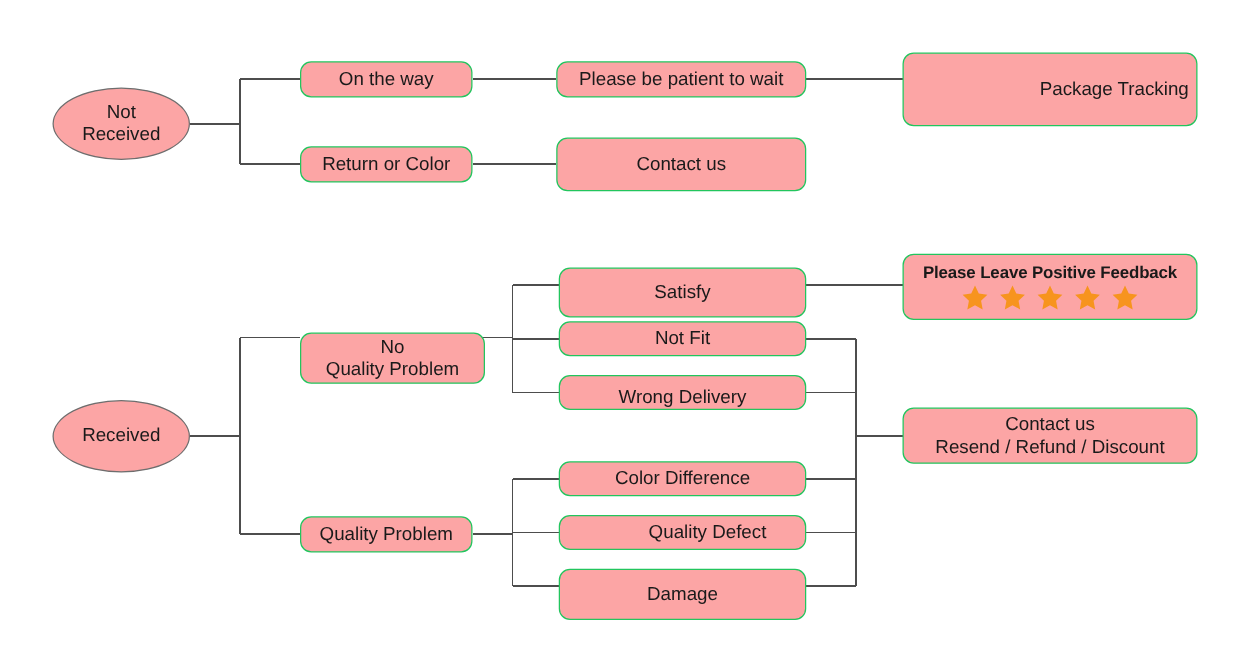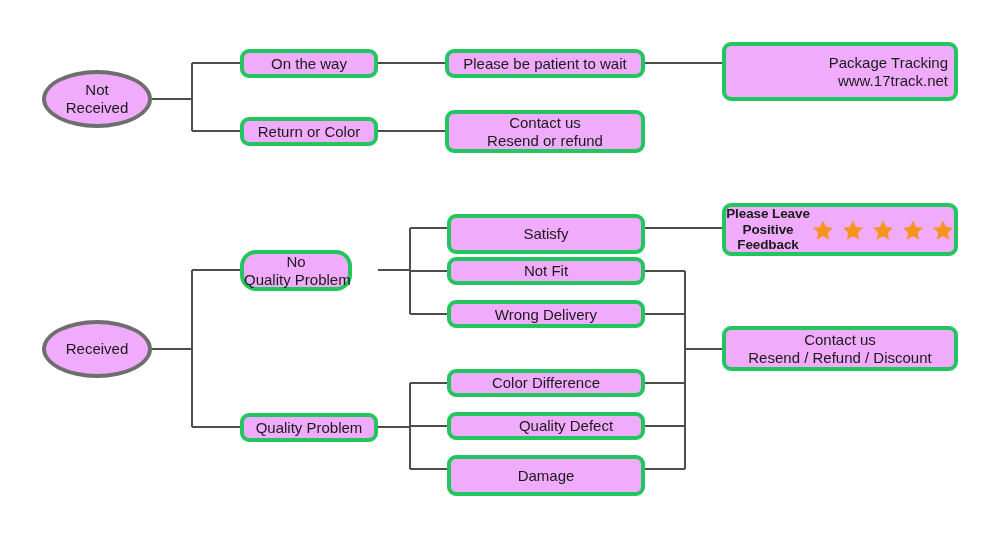--- a/index.html
+++ b/index.html
@@ -20,22 +20,22 @@
   #flow-svg {
     position: absolute;
     left: 0;
     top: 0;
     width: 1000px;
     height: 533px;
   }
   .node {
     position: absolute;
     box-sizing: border-box;
-    background: #f0abfc;
-    border: 4px solid #22c55e;
+    background: #fca5a5;
+    border: 1px solid #22c55e;
     border-radius: 9px;
     display: flex;
     align-items: center;
     justify-content: center;
     text-align: center;
     color: #1a1a1a;
     line-height: 1.18;
     font-size: 15px;
     z-index: 3;
   }
@@ -46,21 +46,21 @@
   .node .lines {
     display: block;
     width: 100%;
     padding: 0 6px;
   }
   .node .lines span {
     display: block;
     white-space: nowrap;
   }
   .feedback {
-    flex-direction: row;
+    flex-direction: column;
     justify-content: center;
     gap: 2px;
   }
   .feedback-text {
     font-size: 13.5px;
     font-weight: bold;
     color: #1a1a1a;
     letter-spacing: -0.1px;
   }
   .stars {
@@ -142,38 +142,36 @@
 
   <div class="node" style="left:445px; top:49px; width:200px; height:29px;">
     <span class="lines">
       <span>Please be patient to wait</span>
     </span>
   </div>
 
   <div class="node" style="left:445px; top:110px; width:200px; height:43px;">
     <span class="lines">
       <span>Contact us</span>
-      <span>Resend or refund</span>
     </span>
   </div>
 
   <div class="node" style="left:722px; top:42px; width:236px; height:59px;text-align:right;">
     <span class="lines">
       <span>Package Tracking</span>
-      <span>www.17track.net</span>
     </span>
   </div>
 
   <div class="node ellipse" style="left:42px; top:320px; width:110px; height:58px;">
     <span class="lines">
       <span>Received</span>
     </span>
   </div>
 
-  <div class="node" style="left:240px; top:250px; width:112px; height:41px;border-radius:16px;">
+  <div class="node" style="left:240px; top:266px; width:148px; height:41px;">
     <span class="lines">
       <span>No</span>
       <span>Quality Problem</span>
     </span>
   </div>
 
   <div class="node" style="left:240px; top:413px; width:138px; height:29px;">
     <span class="lines">
       <span>Quality Problem</span>
     </span>

